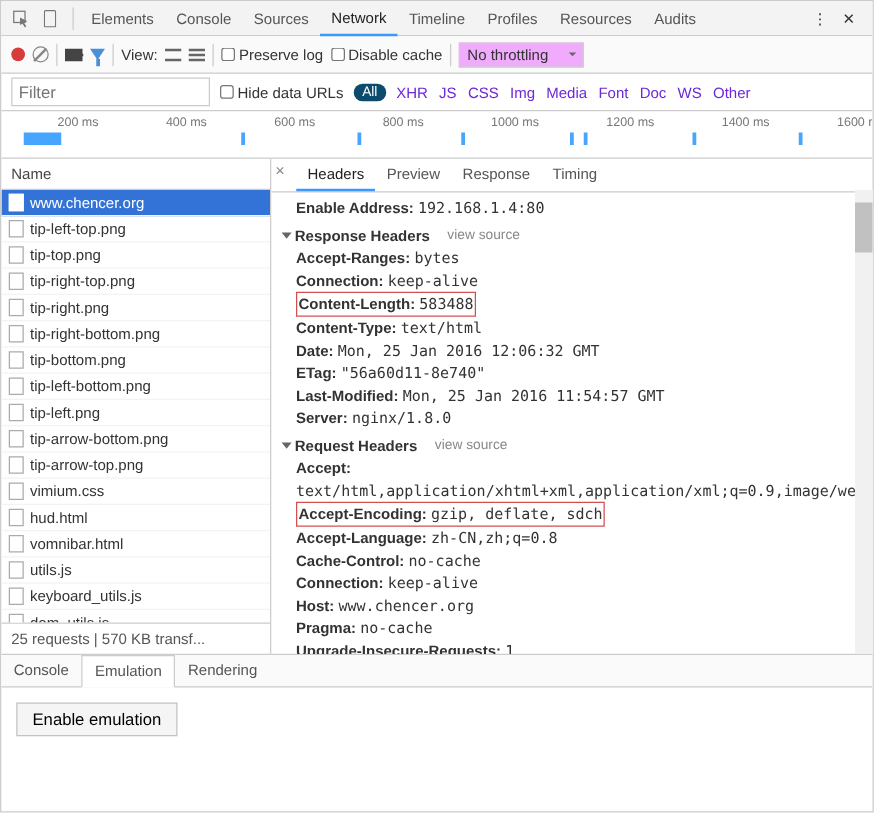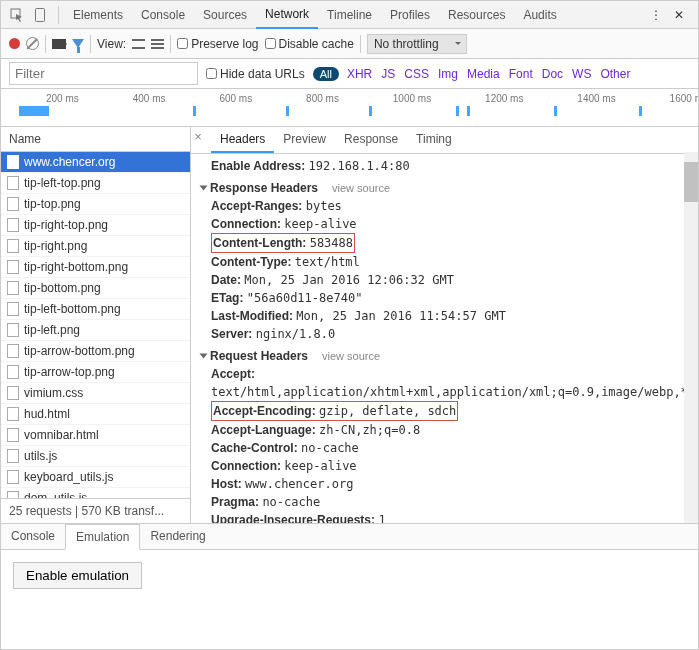--- a/index.html
+++ b/index.html
@@ -16,32 +16,32 @@
 .clear-circle:after { content: ""; position: absolute; width: 14px; height: 1.5px; background: #888; transform: rotate(-45deg); top: 5px; left: -2px; }
 .cam { width: 14px; height: 10px; background: #444; position: relative; }
 .cam:before { content:""; position:absolute; right:-4px; top:2px; border:3px solid transparent; border-left-color:#444; }
 .funnel { width:0; height:0; border-left:6px solid transparent; border-right:6px solid transparent; border-top:9px solid #4a90d9; position:relative; }
 .funnel:after { content:""; position:absolute; left:-1.5px; top:-1px; width:3px; height:6px; background:#4a90d9; }
 .vline { width:1px; height:18px; background:#ccc; }
 .view-icon { width:13px; height:10px; display:flex; flex-direction:column; justify-content:space-between; }
 .view-icon div { height:2px; background:#666; }
 .chk { display:flex; align-items:center; gap:3px; }
 .chk input { width:11px; height:11px; }
-.sel { border:1px solid #ccc; padding:2px 18px 2px 6px; background:#e5e5e5; position:relative; min-width:100px; }
+.sel { border:1px solid #ccc; padding:2px 18px 2px 6px; background:#f0abfc; position:relative; min-width:100px; }
 .sel:after { content:""; position:absolute; right:5px; top:7px; border:3px solid transparent; border-top-color:#666; }
 .filter-bar { display:flex; align-items:center; height:30px; border-bottom:1px solid #ccc; padding:0 8px; gap:8px; }
-.filter-input { border:1px solid #ccc; padding:3px 5px; width:189px; color:#999; }
+.filter-input { border:1px solid #ccc; padding:3px 5px; width:159px; color:#999; }
 .pill { background:#0c4a6e; color:#fff; border-radius:8px; padding:1px 7px; font-size:11px; }
 .type-filters { display:flex; gap:9px; color:#6d28d9; }
 .timeline { height: 38px; border-bottom:1px solid #ccc; position:relative; font-size:10px; color:#777; }
 .timeline .ticks { display:flex; justify-content:space-between; padding:4px 0 0 45px; }
 .tl-row { display:flex; gap:4px; padding-left:18px; padding-top:2px; }
 .tl-seg { height:10px; background:#45a5ff; }
 .main { display:flex; height: 397px; border-bottom:1px solid #ccc; }
-.name-col { width:190px; border-right:1px solid #ccc; display:flex; flex-direction:column; overflow:hidden; }
+.name-col { width:216px; border-right:1px solid #ccc; display:flex; flex-direction:column; overflow:hidden; }
 .name-hdr { padding:5px 8px; border-bottom:1px solid #ccc; font-weight:normal; color:#444; }
 .name-list { flex:1; overflow:hidden; }
 .name-item { display:flex; align-items:center; padding:3px 6px; gap:5px; cursor:pointer; border-bottom:1px solid #f3f3f3; }
 .name-item.sel-row { background:#3373d8; color:#fff; }
 .file-ico { width:12px; height:14px; border:1px solid #aaa; background:#fff; flex-shrink:0; position:relative; }
 .sel-row .file-ico { border-color:#fff; }
 .name-status { padding:5px 8px; border-top:1px solid #ccc; color:#555; white-space:nowrap; overflow:hidden; }
 .details { flex:1; display:flex; flex-direction:column; overflow:hidden; position:relative; }
 .close-x { position:absolute; left:-1px; top:3px; width:16px; height:16px; line-height:14px; text-align:center; color:#888; cursor:pointer; font-size:13px; }
 .dtabs { display:flex; border-bottom:1px solid #ccc; padding-left:20px; }

